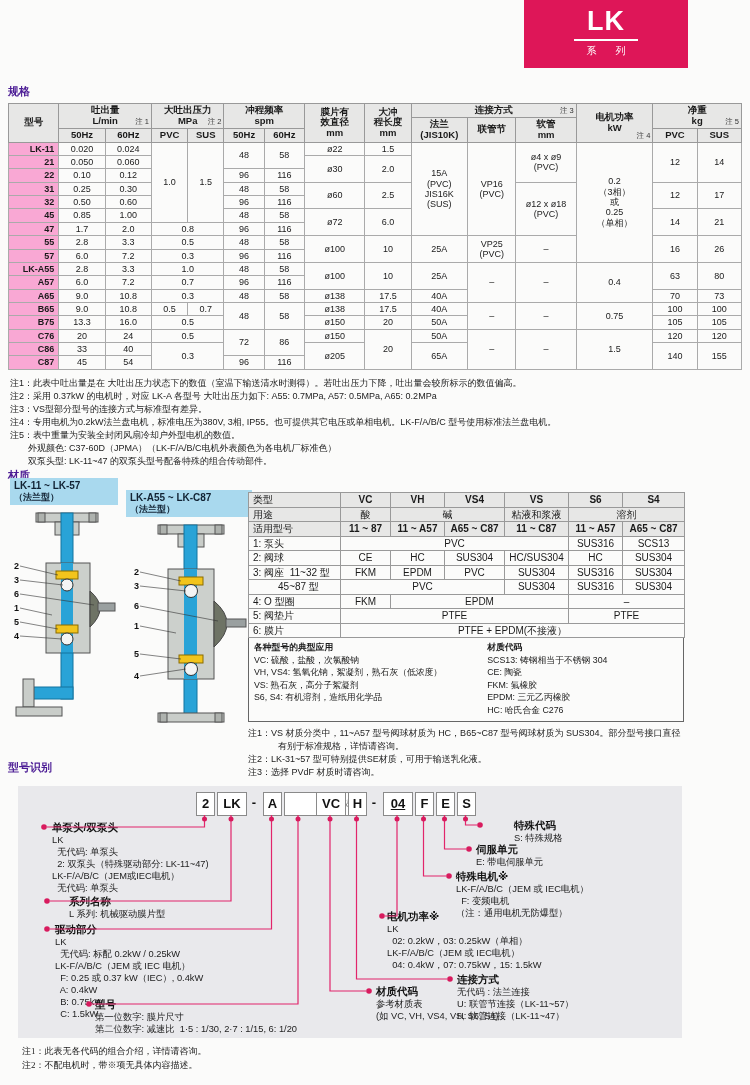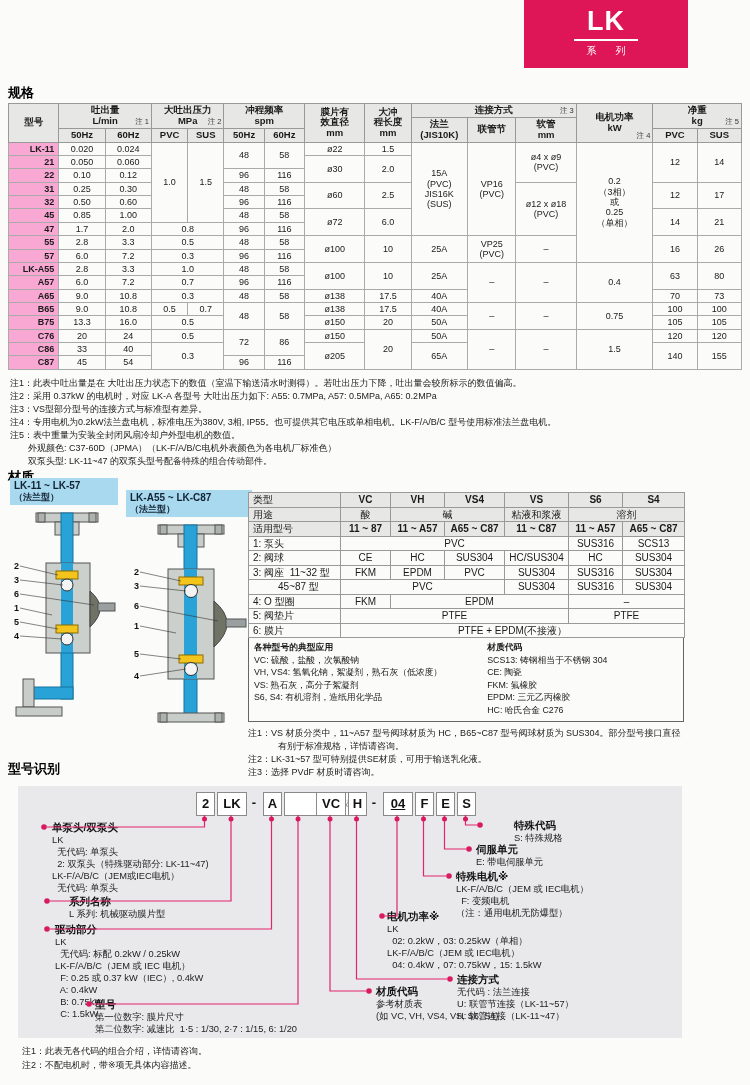--- a/index.html
+++ b/index.html
@@ -6,21 +6,21 @@
   body{width:750px;height:1085px;background:#fbfbfa;font-family:"Liberation Sans","DejaVu Sans",sans-serif;color:#1a1a1a;position:relative;overflow:hidden;}
   .abs{position:absolute;}
 
   
   .lk-banner{left:524px;top:0;width:164px;height:68px;background:#de1658;color:#fff;text-align:center;}
   .lk-banner .code{font-size:27px;font-weight:bold;letter-spacing:1px;margin-top:8px;line-height:1;}
   .lk-banner .rule{width:64px;height:2px;background:#fff;margin:4px auto 3px;}
   .lk-banner .sub{font-size:10px;letter-spacing:8px;padding-left:8px;}
 
   
-  .sec-title{font-size:13px;font-weight:bold;color:#000000;}
+  .sec-title{font-size:11px;font-weight:bold;color:#4c1d95;}
 
   
   table{border-collapse:collapse;table-layout:fixed;}
   #spec-table{left:8px;top:103px;width:734px;font-size:9px;border:1.5px solid #666;}
   #spec-table th,#spec-table td{border:1px solid #aaa;text-align:center;padding:1px 1px;line-height:1.15;white-space:pre-line;}
   #spec-table thead th{background:#e7e7e6;font-weight:bold;font-size:9.5px;border:1px solid #999;position:relative;}
   #spec-table td.model{background:#f9a8d4;font-weight:bold;text-align:right;padding-right:4px;}
   #spec-table tr.grp td{border-top:1.6px solid #666;}
   .note-ref{position:absolute;right:2px;bottom:1px;font-size:7.5px;font-weight:normal;color:#333;}
   .hdr-unit{font-weight:bold;}
@@ -45,21 +45,21 @@
   #mat-notes{margin-top:5px;}
 
   
   #mid-panel{left:18px;top:786px;width:664px;height:252px;background:#e9e9ec;}
   .seg{position:absolute;top:792px;height:22px;background:#fff;border:1px solid #8a8a8a;font-size:13px;font-weight:bold;text-align:center;line-height:22px;color:#111;box-shadow:0 0 0 1px #fff inset;}
   .seg.dash{background:none;border:none;box-shadow:none;}
   .co{position:absolute;font-size:9.3px;line-height:12px;color:#222;}
   .co-title{font-size:10.5px;font-weight:bold;color:#111;line-height:12px;margin-bottom:1px;}
   .co-line{white-space:pre;}
   #leader-svg{left:0;top:0;pointer-events:none;}
-  .pg-notes{font-size:9px;line-height:14px;color:#222;}
+  .pg-notes{font-size:9px;line-height:14px;color:#222;font-family:Liberation Serif, serif;}
 </style>
 </head>
 <body>
 
 <div class="abs lk-banner">
   <div class="code">LK</div>
   <div class="rule"></div>
   <div class="sub">系 列</div>
 </div>
 

